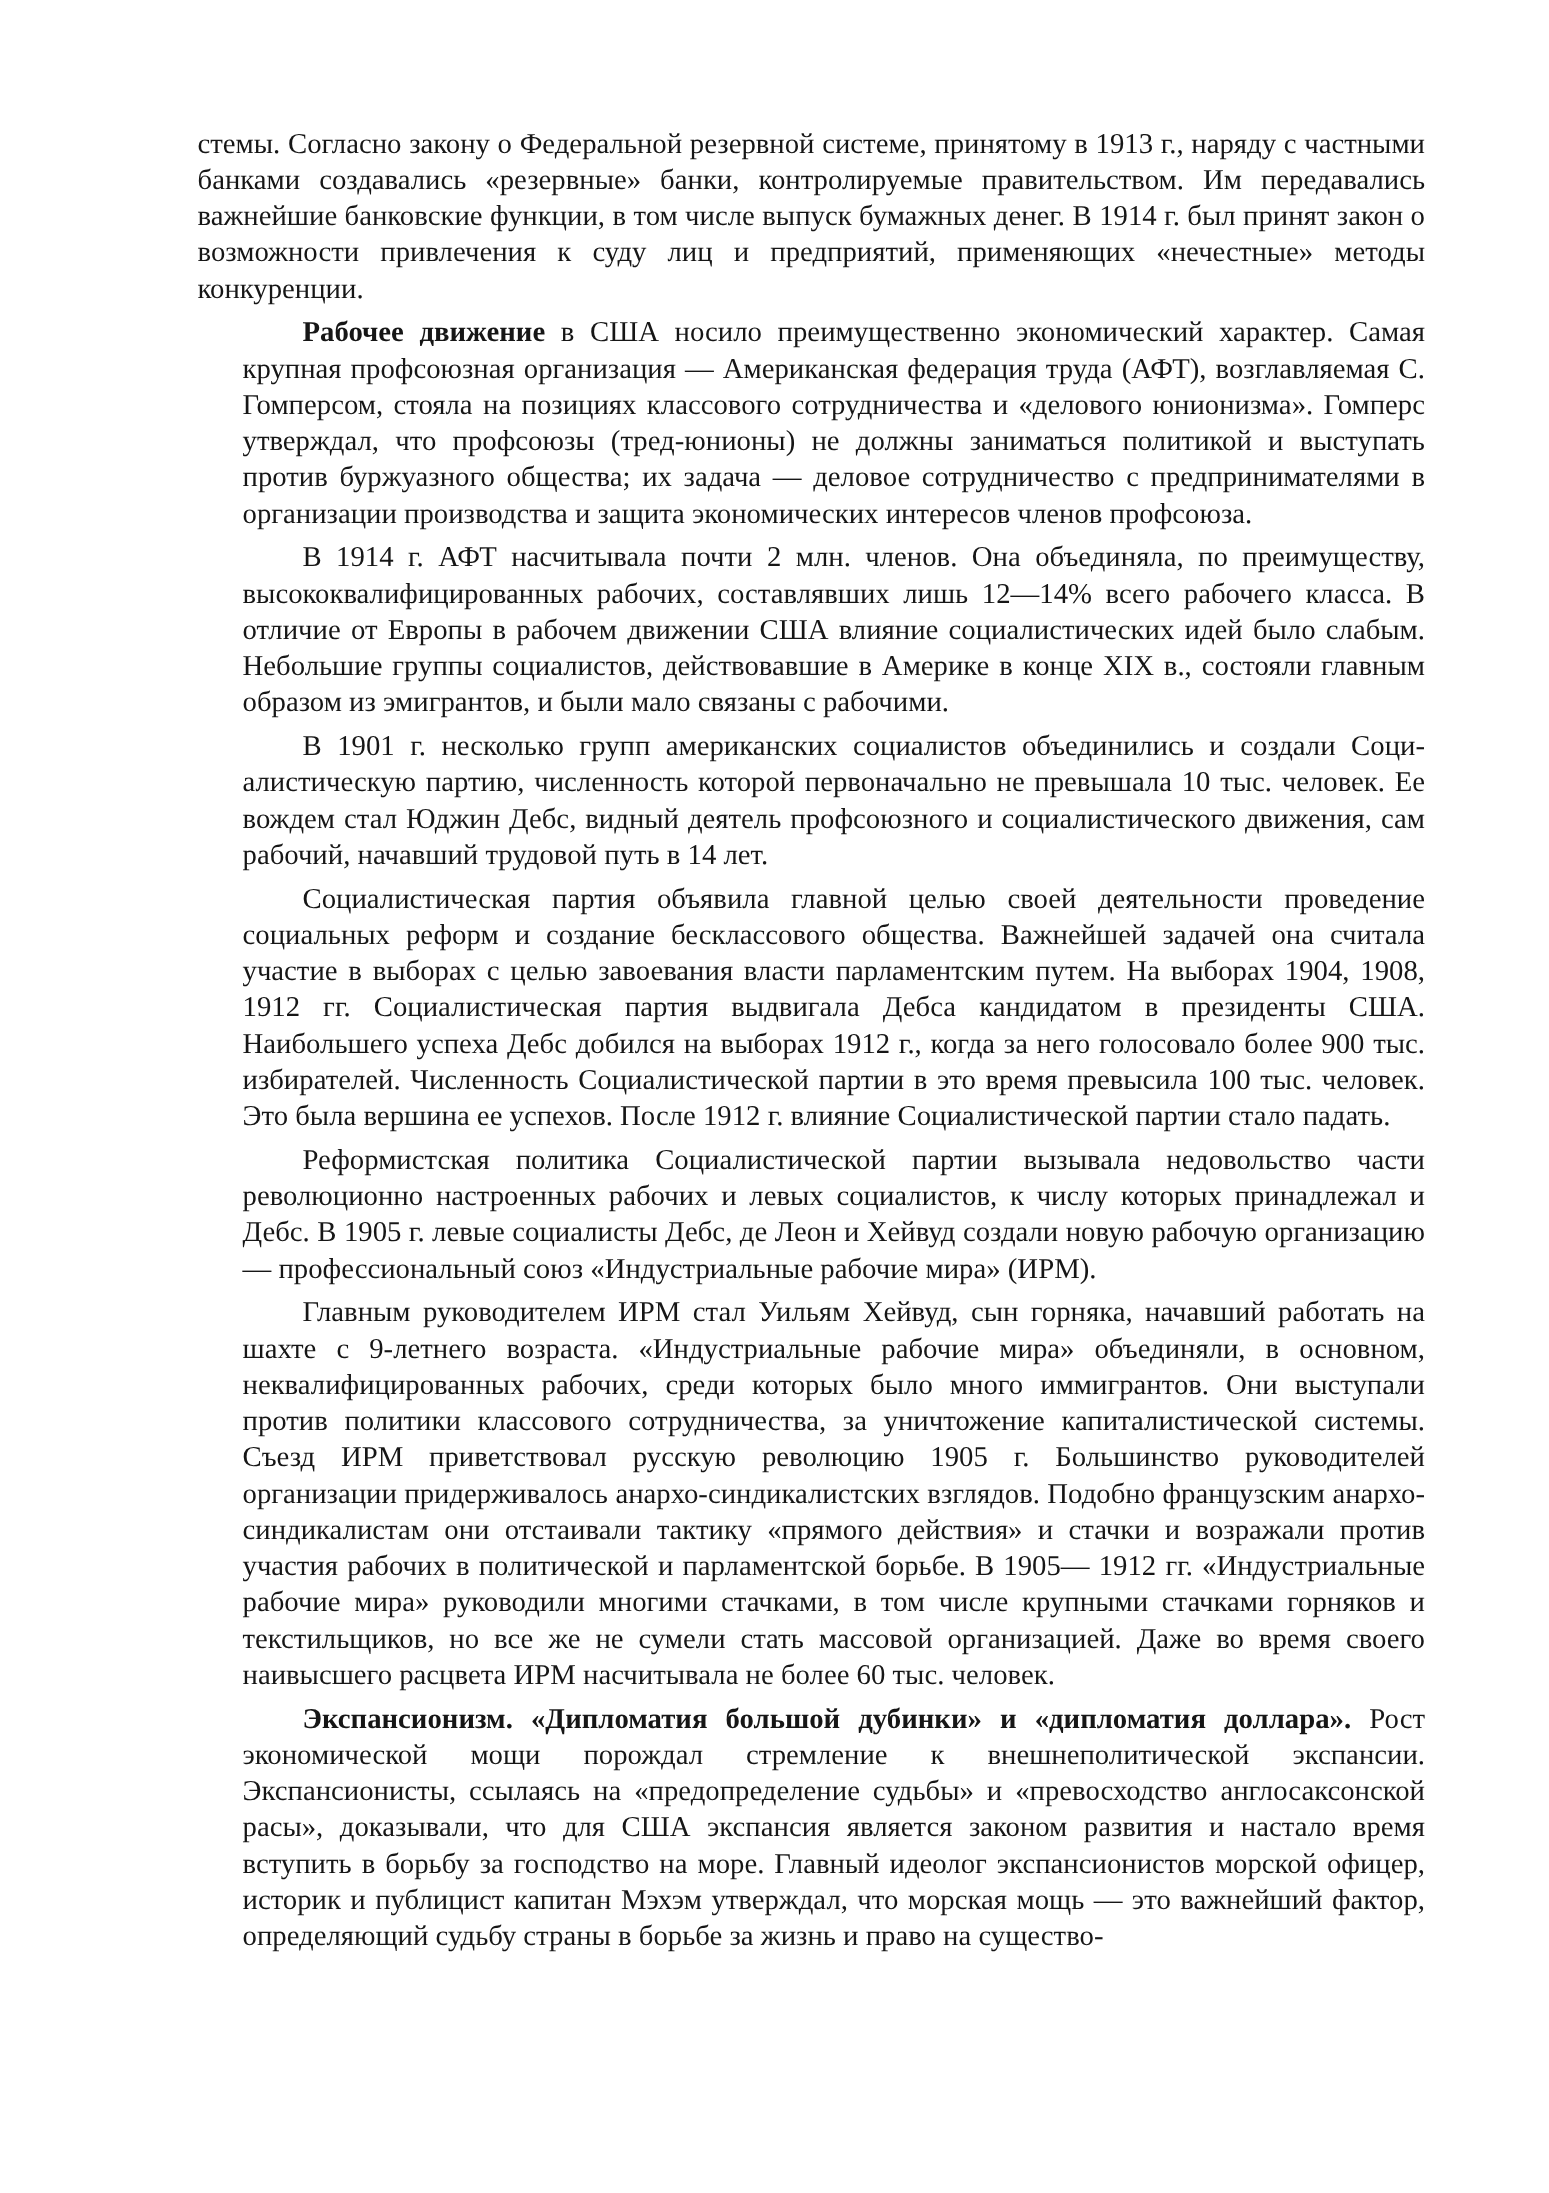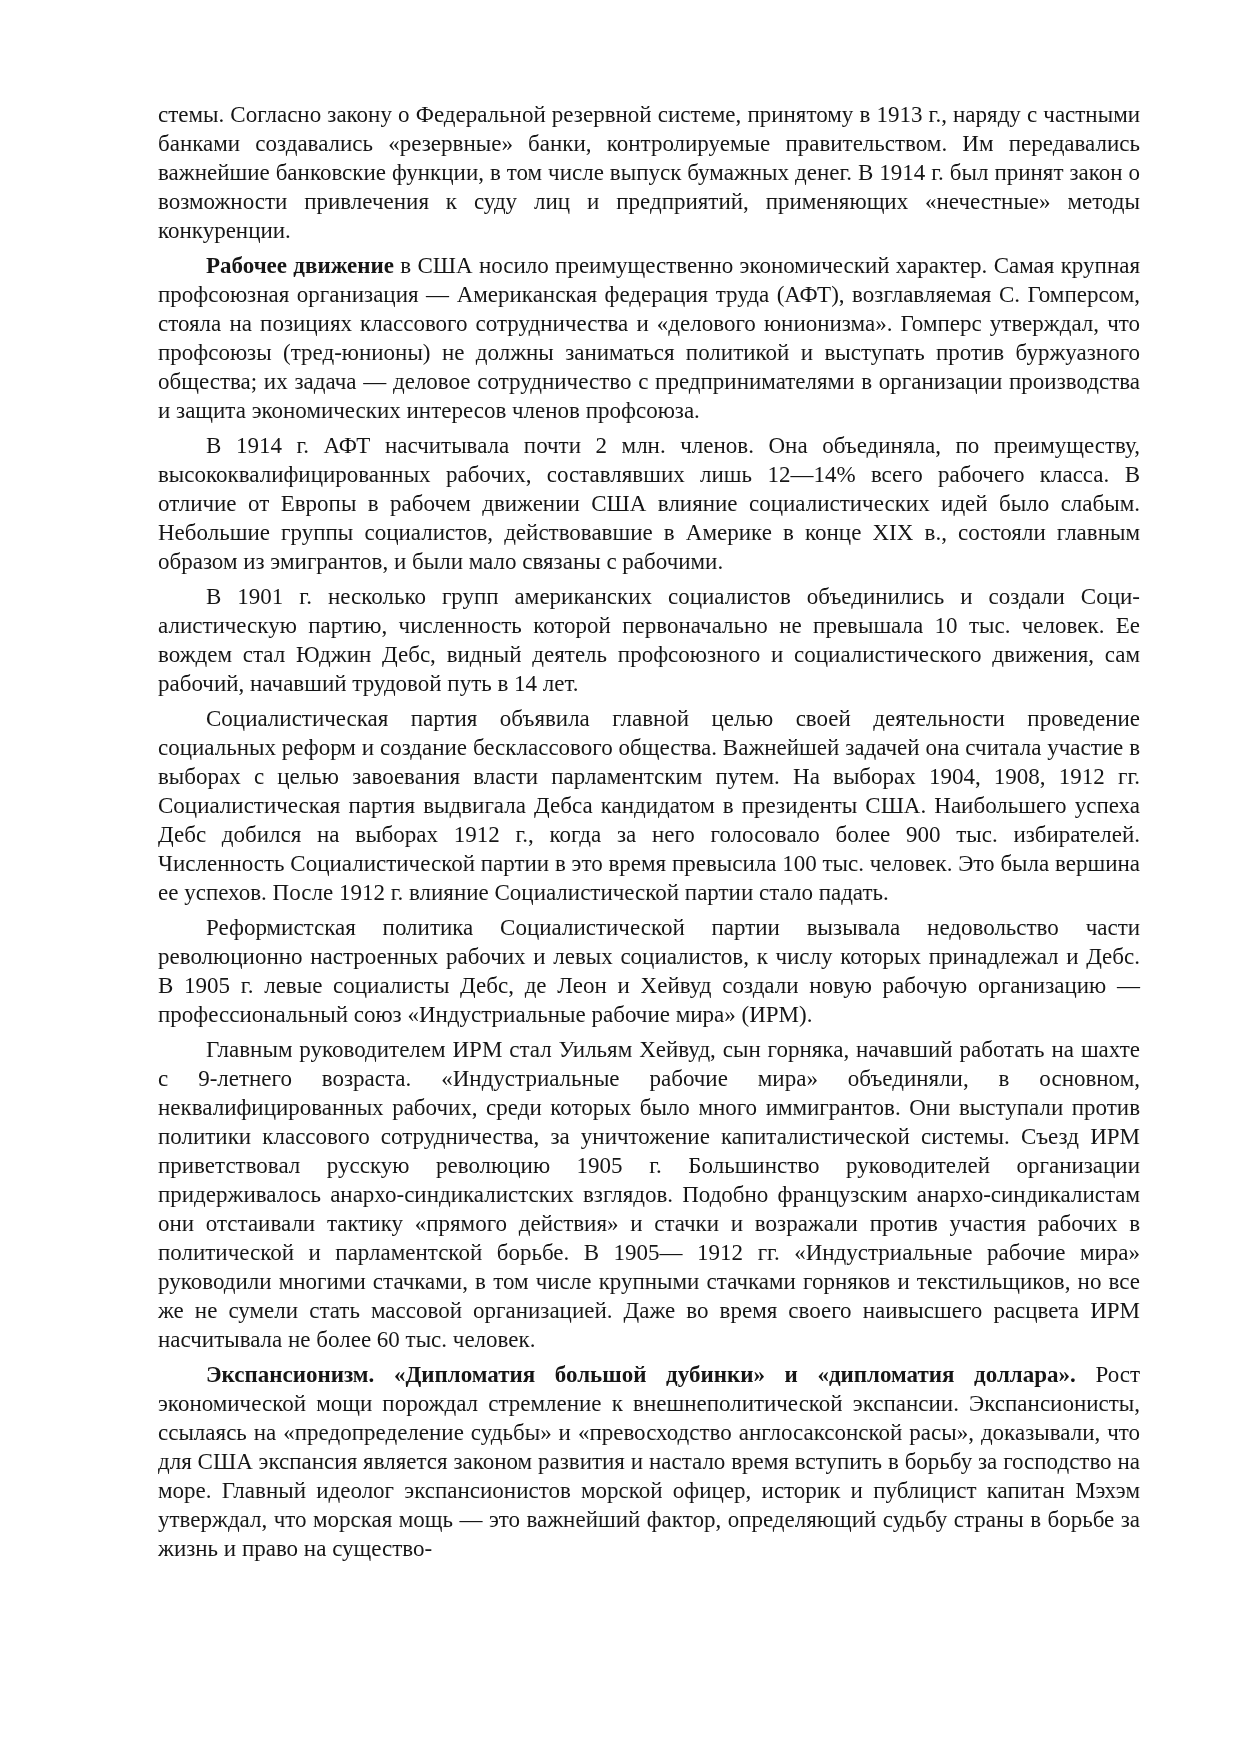--- a/index.html
+++ b/index.html
@@ -25,21 +25,21 @@
     color: #161616;
     text-align: justify;
     hyphens: manual;
     -webkit-hyphens: manual;
   }
   .para {
     margin: 6px 0 0 0;
     padding: 0;
   }
   .para:first-child { margin-top: 0; }
-  .para.indent { text-indent: 48px; }
+  .para.indent { text-indent: 48px; margin-left: 36px; }
   .para b { font-weight: bold; }
 </style>
 </head>
 <body>
 
 <div class="page">
   <div class="text-block">
       <p class="para">стемы. Согласно закону о Федеральной резервной системе, принятому в 1913 г., наряду с частными банками создавались «резервные» банки, контролируемые правительством. Им передавались важнейшие банковские функции, в том числе выпуск бумажных денег. В 1914 г. был принят закон о возможности привлечения к суду лиц и предприятий, приме­няющих «нечестные» методы конкуренции.</p>
       <p class="para indent"><b>Рабочее движение</b> в США носило преимущественно экономический характер. Са­мая крупная профсоюзная организация — Американская федерация труда (АФТ), воз­главляемая С. Гомперсом, стояла на позициях классового сотрудничества и «делового юнионизма». Гомперс утверждал, что профсоюзы (тред-юнионы) не должны заниматься политикой и выступать против буржуазного общества; их задача — деловое сотрудниче­ство с предпринимателями в организации производства и защита экономических интере­сов членов профсоюза.</p>
       <p class="para indent">В 1914 г. АФТ насчитывала почти 2 млн. членов. Она объединяла, по преимуществу, высококвалифицированных рабочих, составлявших лишь 12—14% всего рабочего класса. В отличие от Европы в рабочем движении США влияние социалистических идей было слабым. Небольшие группы социалистов, действовавшие в Америке в конце XIX в., со­стояли главным образом из эмигрантов, и были мало связаны с рабочими.</p>

